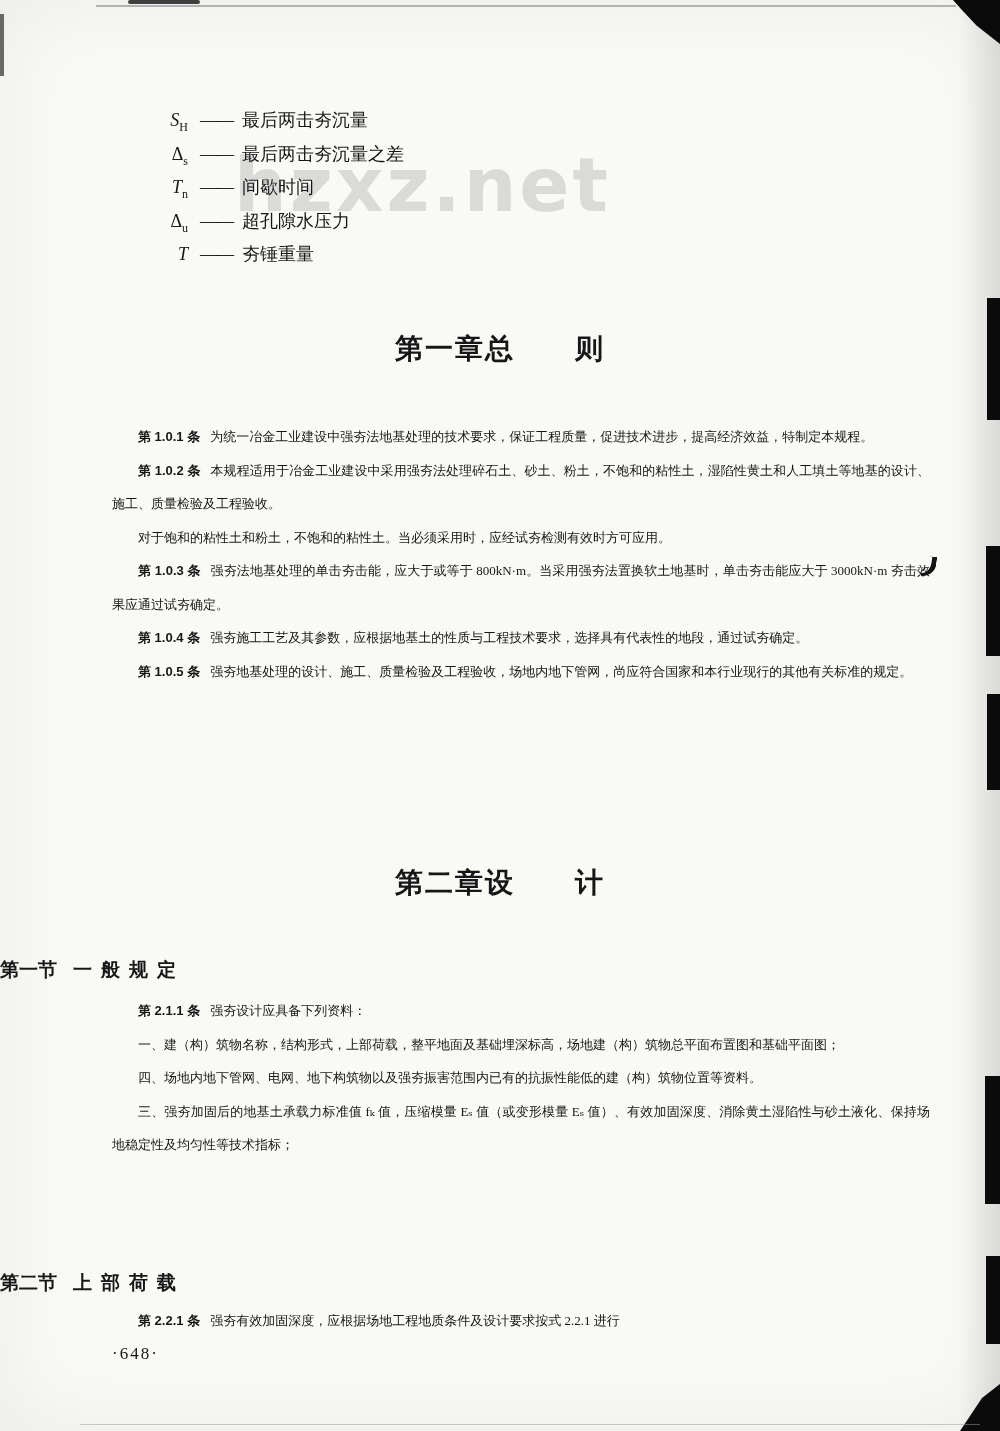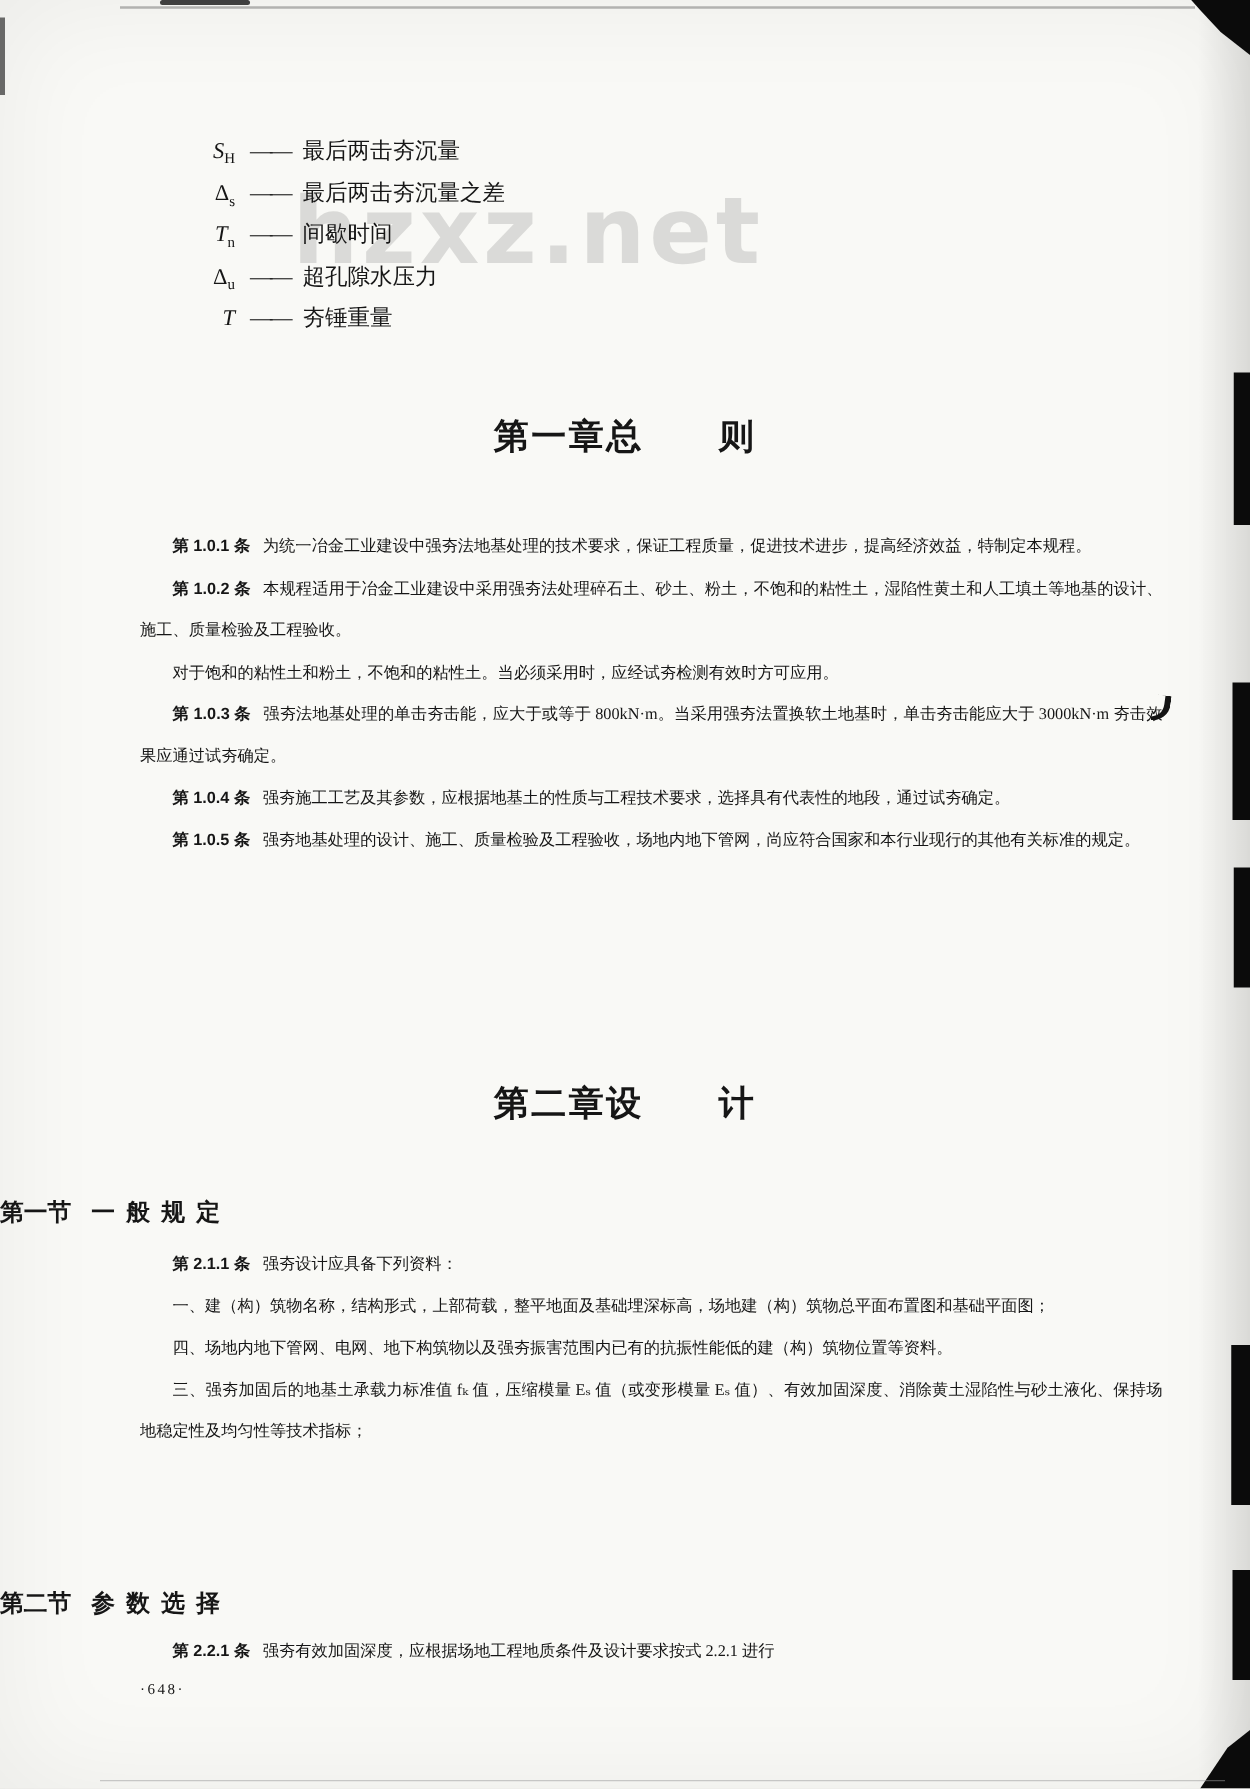--- a/index.html
+++ b/index.html
@@ -43,21 +43,21 @@
   .body-block {
     position:absolute; left:112px; width:818px; z-index:2;
     font-size:13px; line-height:33.5px; text-align:justify;
   }
   .para { text-indent:2em; }
   .art-label {
     font-family:"Liberation Sans","DejaVu Sans",sans-serif;
     font-weight:bold; margin-right:10px;
   }
   .art-label:empty { display:none; margin:0; }
-  .page-num { position:absolute; left:112px; top:1344px; z-index:2; font-size:12px; letter-spacing:2px; }
+  .page-num { position:absolute; left:112px; top:1344px; z-index:2; font-size:17px; letter-spacing:2px; }
 
   
   .artifact { position:absolute; background:#0b0b0b; z-index:3; }
   .a-corner-tr { left:944px; top:0; width:56px; height:44px; clip-path:polygon(16% 0, 100% 0, 100% 100%, 58% 58%, 30% 20%); }
   .a-topline { left:96px; top:5px; width:860px; height:2px; background:#7c7c7c; opacity:.55; }
   .a-topmark { left:128px; top:0; width:72px; height:4px; background:#202020; opacity:.85; border-radius:2px; }
   .a-leftmark { left:0; top:14px; width:4px; height:62px; background:#2e2e2e; opacity:.7; }
   .a-strip1 { left:987px; top:298px; width:13px; height:122px; }
   .a-strip2 { left:986px; top:546px; width:14px; height:110px; }
   .a-strip3 { left:987px; top:694px; width:13px; height:96px; }
@@ -128,21 +128,21 @@
   </h2>
 
   <div class="body-block" style="top:994px">
     <p class="para"><b class="art-label">第 2.1.1 条</b><span>强夯设计应具备下列资料：</span></p>
     <p class="para"><span>一、建（构）筑物名称，结构形式，上部荷载，整平地面及基础埋深标高，场地建（构）筑物总平面布置图和基础平面图；</span></p>
     <p class="para"><span>四、场地内地下管网、电网、地下构筑物以及强夯振害范围内已有的抗振性能低的建（构）筑物位置等资料。</span></p>
     <p class="para"><span>三、强夯加固后的地基土承载力标准值 fₖ 值，压缩模量 Eₛ 值（或变形模量 Eₛ 值）、有效加固深度、消除黄土湿陷性与砂土液化、保持场地稳定性及均匀性等技术指标；</span></p>
   </div>
 
   <h2 class="section-title" style="top:1270px">
-    <span>第二节</span><span class="st">参数选择</span>
+    <span>第二节</span><span class="st">上部荷载</span>
   </h2>
 
   <div class="body-block" style="top:1304px">
     <p class="para"><b class="art-label">第 2.2.1 条</b><span>强夯有效加固深度，应根据场地工程地质条件及设计要求按式 2.2.1 进行</span></p>
   </div>
 
   <div class="page-num">·648·</div>
 
   <div class="edge-shade"></div>
   <div class="artifact a-corner-tr"></div>

